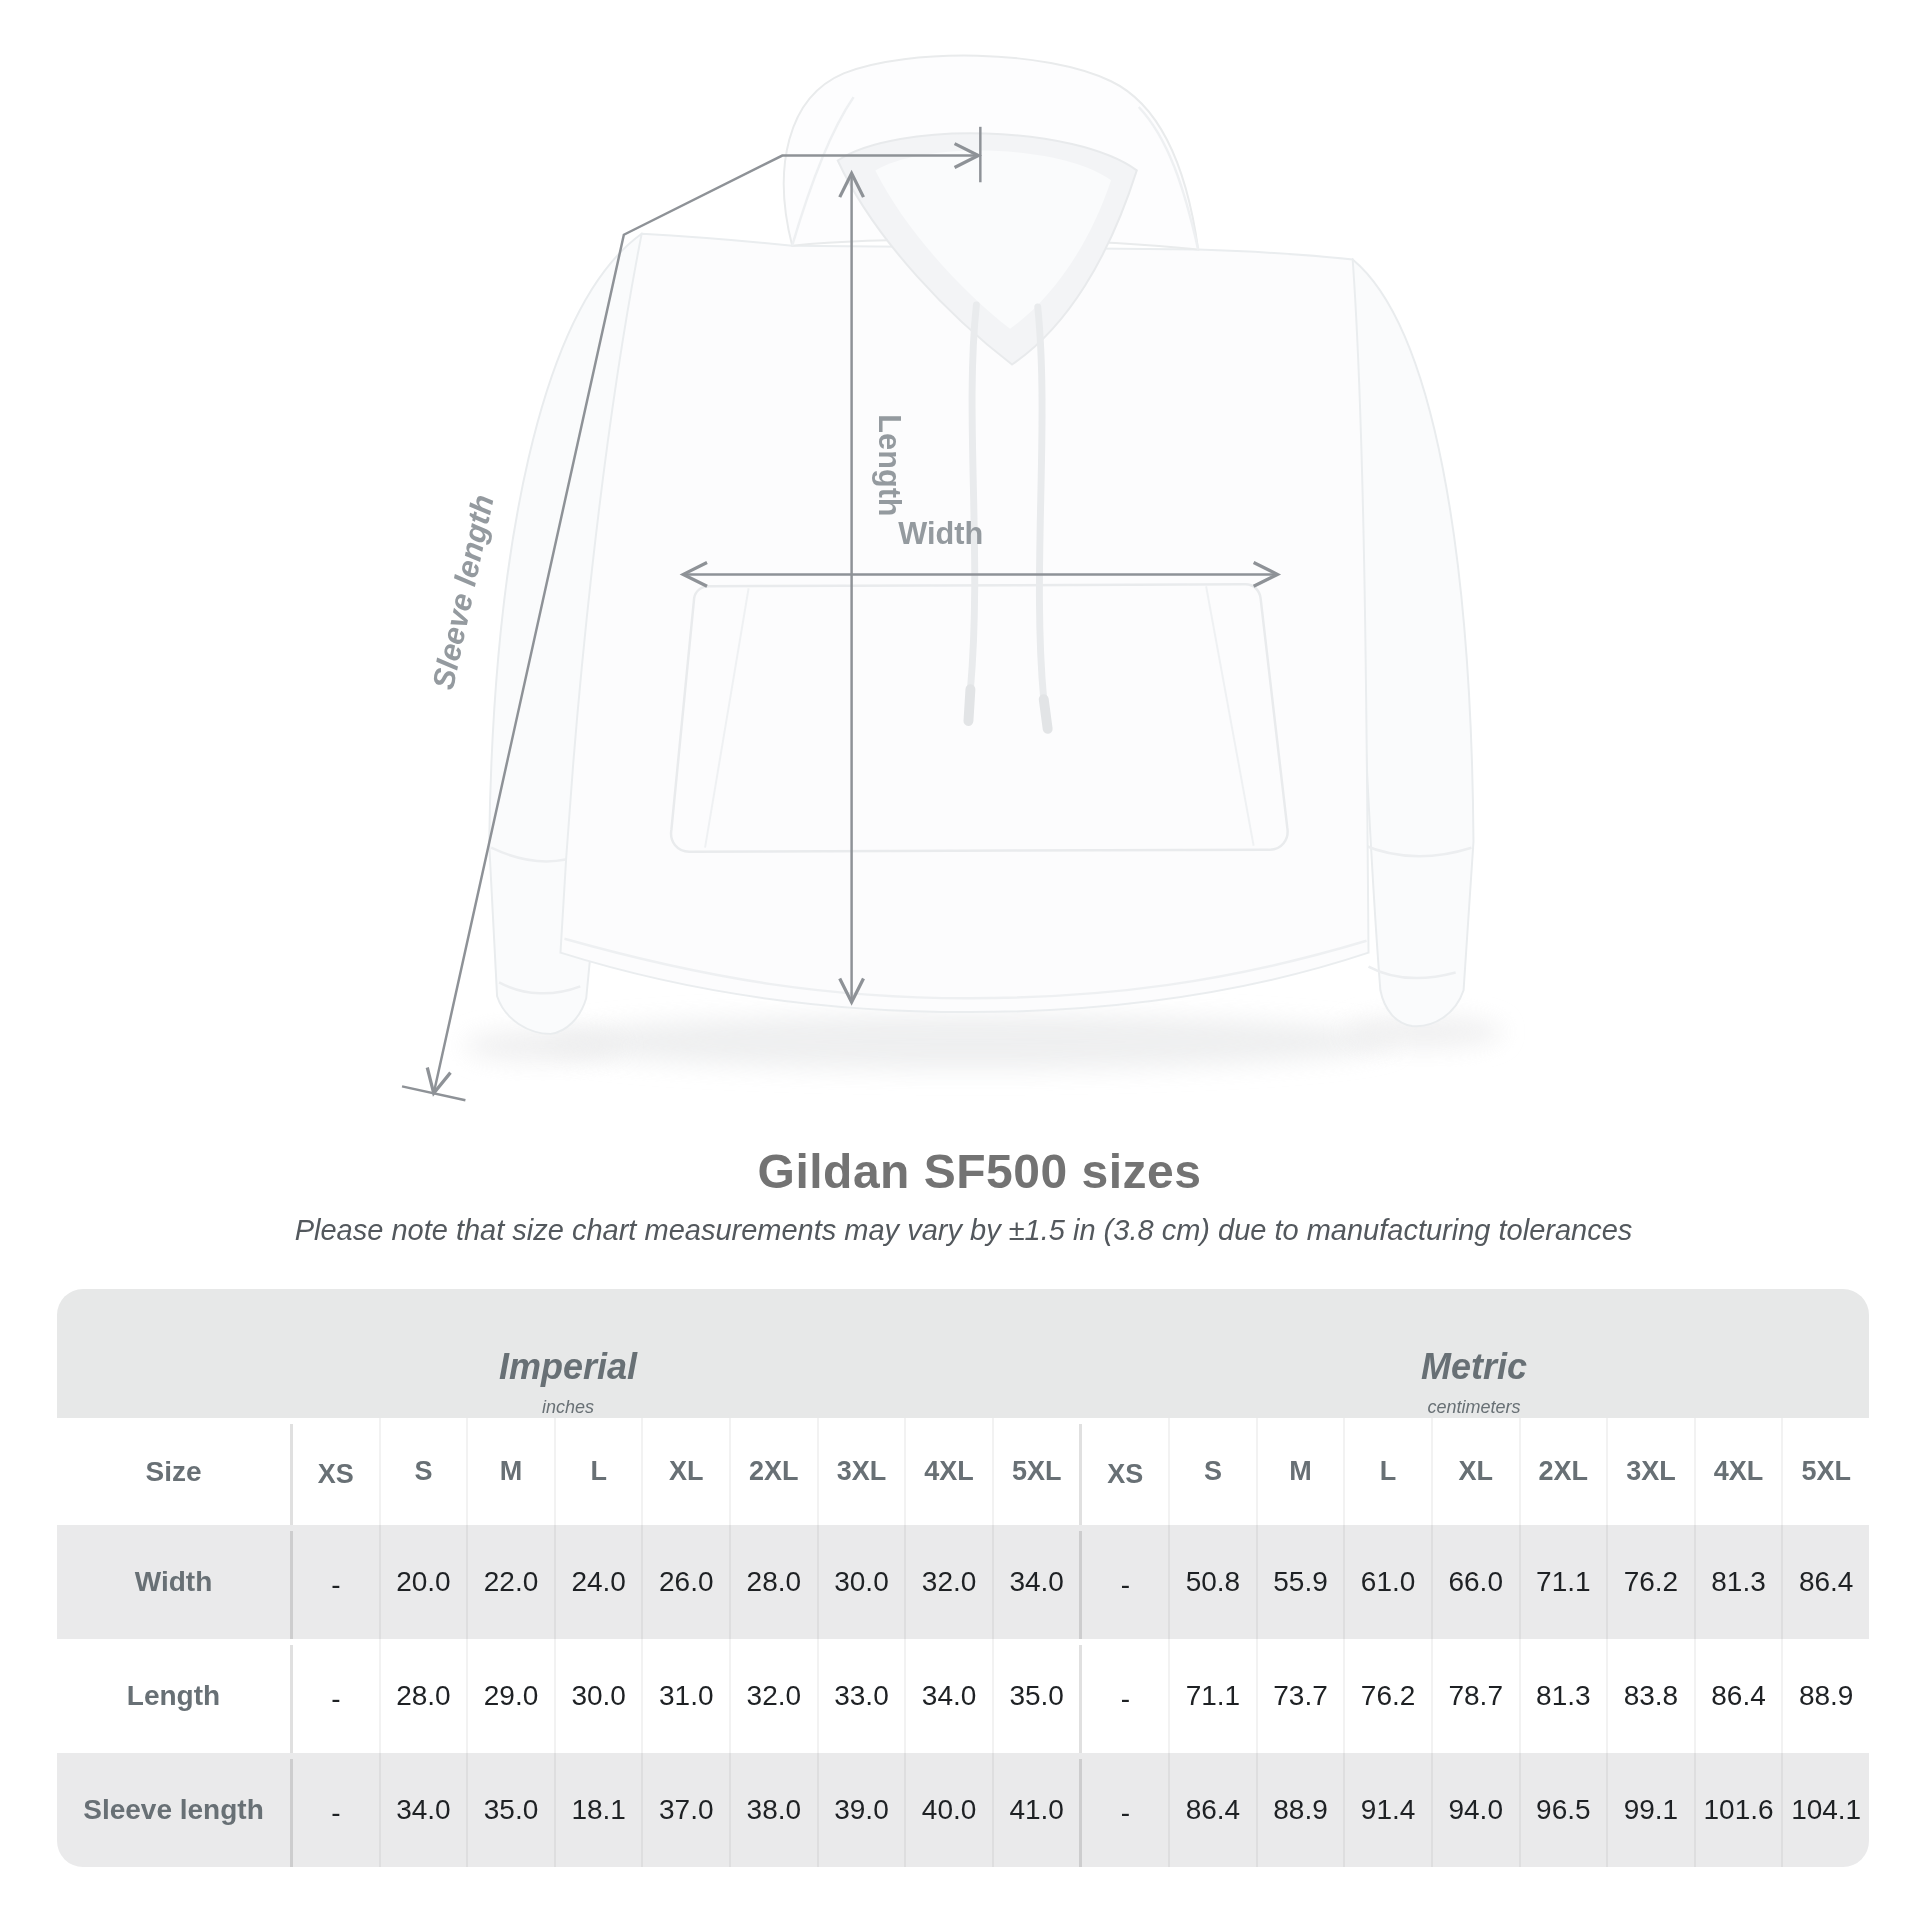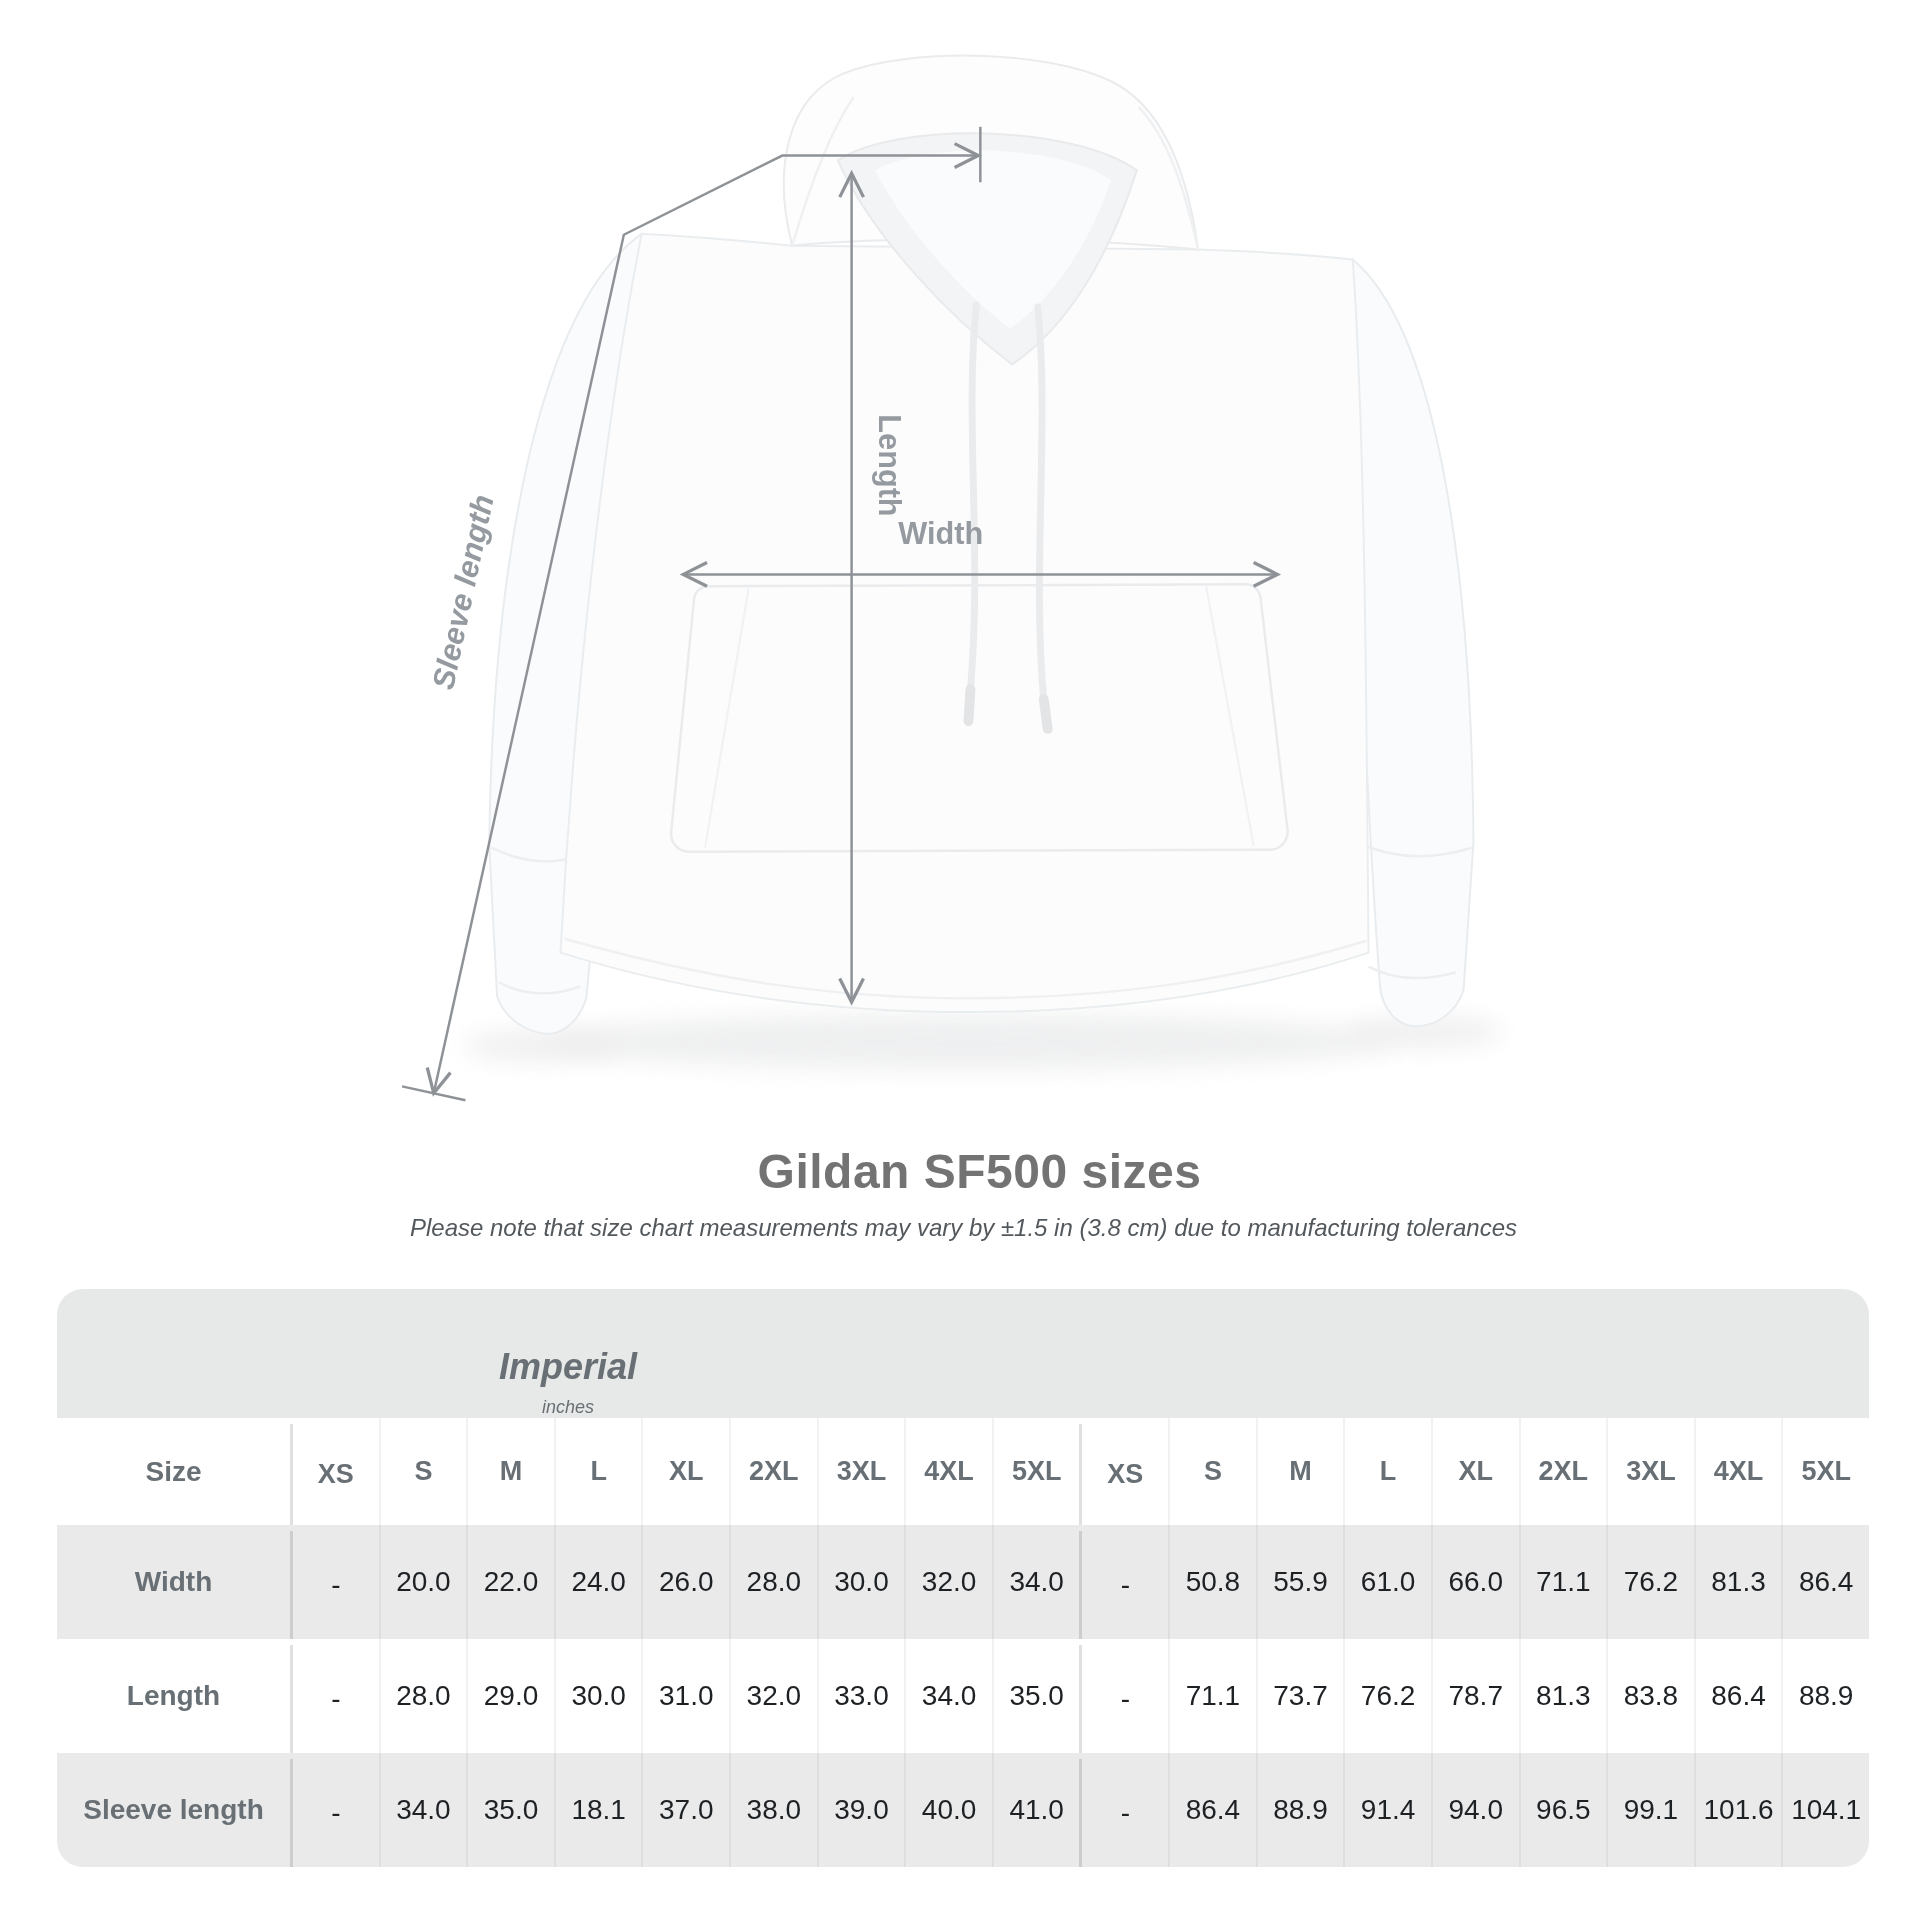--- a/index.html
+++ b/index.html
@@ -4,21 +4,21 @@
 <style>
   html,body{margin:0;padding:0;background:#ffffff;}
   .page{position:relative;width:1927px;height:1927px;background:#ffffff;overflow:hidden;
         font-family:"Liberation Sans",sans-serif;}
   
   .diagram{position:absolute;left:0;top:0;width:1927px;height:1129px;}
   
   .page-title{position:absolute;left:16px;top:1144px;width:100%;text-align:center;
               font-weight:bold;font-size:48px;color:#737373;letter-spacing:0.5px;}
   .page-subtitle{position:absolute;left:0;top:1214px;width:100%;text-align:center;
-                 font-style:italic;font-size:24px;color:#53585d;}
+                 font-style:italic;font-size:29px;color:#53585d;}
   
   .size-table{position:absolute;left:57px;top:1289px;width:1812px;height:578px;
               border-radius:26px;overflow:hidden;background:#ffffff;display:flex;flex-direction:column;}
   .band{display:flex;height:129px;background:#e7e8e8;flex:none;align-items:flex-end;}
   .band-cell{display:flex;flex-direction:column;align-items:center;justify-content:center;gap:9px;}
   .band-cell.imperial{width:1022px;}
   .band-cell.metric{flex:1;}
   .band-name{font-size:36px;font-weight:bold;font-style:italic;color:#687075;}
   .band-unit{font-size:18px;font-style:italic;color:#687075;}
   .row{display:flex;flex:1;}
@@ -95,20 +95,24 @@
   <div class="page-title">Gildan SF500 sizes</div>
   <div class="page-subtitle">Please note that size chart measurements may vary by ±1.5 in (3.8 cm) due to manufacturing tolerances</div>
 
   <div class="size-table">
 
     <div class="band">
       <div class="band-cell imperial">
         <div class="band-name">Imperial</div>
         <div class="band-unit">inches</div>
       </div>
+      <div class="band-cell metric">
+        <div class="band-name">Metric</div>
+        <div class="band-unit">centimeters</div>
+      </div>
     </div>
 
     <div class="row r-size">
       <div class="cell label head">Size</div>
       <div class="cell head b-major">XS</div>
       <div class="cell head b-minor">S</div>
       <div class="cell head b-minor">M</div>
       <div class="cell head b-minor">L</div>
       <div class="cell head b-minor">XL</div>
       <div class="cell head b-minor">2XL</div>

